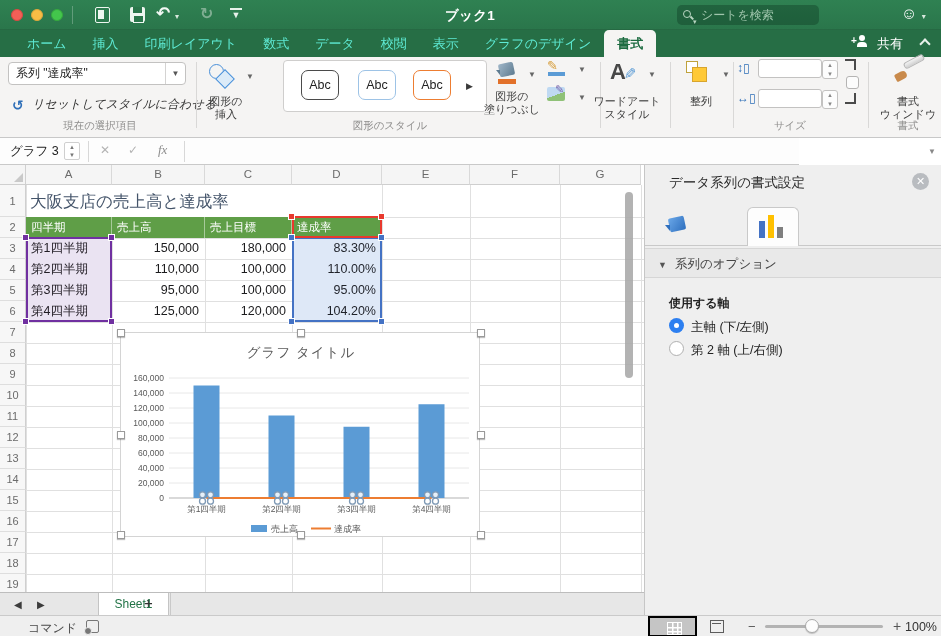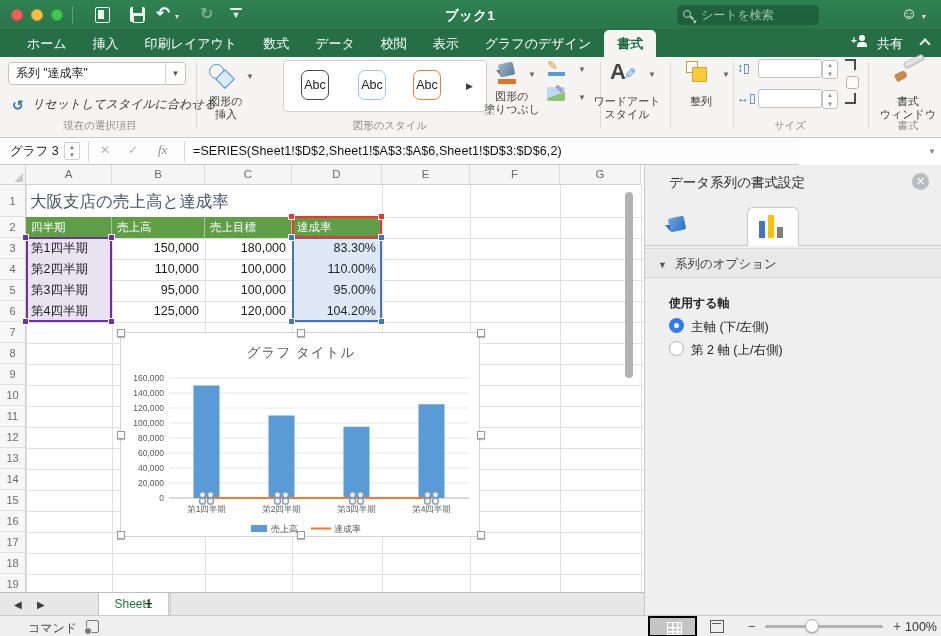--- a/index.html
+++ b/index.html
@@ -27,21 +27,21 @@
   .cust .bar{display:block;height:1.5px;background:#e7f1ea;margin-bottom:2.5px;}
   .doc-title{left:380px;top:7px;width:180px;text-align:center;color:#fff;font-size:13.5px;font-weight:bold;letter-spacing:.3px;}
   .searchbox{left:677px;top:5px;width:142px;height:20px;background:rgba(9,49,30,.35);border-radius:5px;color:#9fc5ac;font-size:12px;line-height:20px;padding-left:24px;}
   .mag{position:absolute;left:6px;top:4.5px;width:8px;height:8px;border:1.5px solid #b9d6c2;border-radius:50%;}
   .mag::after{content:"";position:absolute;left:6px;top:6.5px;width:4px;height:1.5px;background:#b9d6c2;transform:rotate(45deg);}
   .search-dd{position:absolute;left:16px;top:7px;font-size:7px;color:#b9d6c2;}
   .smiley{left:901px;top:5px;color:#fff;font-size:16px;}
 
   
   .tabbar{left:0;top:30px;width:941px;height:27px;background:#266e45;display:flex;align-items:stretch;padding-left:14px;}
-  .rtab{color:#ffffff;font-size:13px;line-height:27px;padding:0 13px;cursor:default;white-space:nowrap;}
+  .rtab{color:#5eead4;font-size:13px;line-height:27px;padding:0 13px;cursor:default;white-space:nowrap;}
   .rtab.active{background:#f5f4f3;color:#1c6b40;font-weight:bold;border-radius:5px 5px 0 0;}
   .share{right:38px;top:35px;color:#fff;font-size:13px;}
   .person{position:absolute;left:-20px;top:2px;width:9px;height:9px;}
   .person::before{content:"";position:absolute;left:2px;top:-2px;width:6px;height:6px;border-radius:50%;background:#fff;}
   .person::after{content:"";position:absolute;left:0;top:5px;width:10px;height:5px;border-radius:4px 4px 0 0;background:#fff;}
   .plus-sm{position:absolute;left:-26px;top:0px;color:#fff;font-size:10px;font-weight:bold;}
   .collapse{right:12px;top:40px;width:8px;height:8px;border-left:2px solid #e8f1ea;border-top:2px solid #e8f1ea;transform:rotate(45deg);}
 
   
   .ribbon{left:0;top:57px;width:941px;height:81px;background:#f5f4f3;border-bottom:1px solid #c8c8c8;}
@@ -49,21 +49,21 @@
   .grp-label{top:62px;font-size:10.5px;color:#8e8d8c;text-align:center;}
   .btn-label{font-size:11px;color:#3a3a3a;text-align:center;line-height:13px;}
   .sel-dd{left:8px;top:5px;width:178px;height:23px;background:#fff;border:1px solid #c3c2c1;border-radius:4px;font-size:12px;color:#222;line-height:21px;padding-left:7px;}
   .sel-dd .ddseg{position:absolute;right:0;top:0;width:20px;height:21px;border-left:1px solid #d4d3d2;text-align:center;color:#555;font-size:8px;line-height:21px;}
   .reset-ico{left:12px;top:41px;width:16px;height:14px;color:#2f6fb8;font-size:14px;font-weight:bold;line-height:14px;}
   .reset-label{left:32px;top:39px;font-size:12px;color:#333;font-style:italic;}
   .shape-ico{left:207px;top:6px;width:34px;height:30px;}
   .shape-ico .c{position:absolute;left:2px;top:1px;width:15px;height:15px;border:1.5px solid #4a90d9;border-radius:50%;}
   .shape-ico .d{position:absolute;left:11px;top:9px;width:14px;height:14px;border:1.5px solid #4a90d9;background:#dcebf8;transform:rotate(45deg);}
   .abc-box{left:283px;top:3px;width:204px;height:52px;background:#fff;border:1px solid #cfcecd;border-radius:4px;}
-  .abc{top:9px;width:28px;height:30px;border-radius:7px;background:#fff;font-size:12.5px;color:#222;text-align:center;line-height:28px;}
+  .abc{top:9px;width:38px;height:30px;border-radius:7px;background:#fff;font-size:12.5px;color:#222;text-align:center;line-height:28px;}
   .abc.a1{left:17px;border:1px solid #4a4a4a;}
   .abc.a2{left:74px;border:1px solid #9dc3e6;}
   .abc.a3{left:129px;border:1px solid #ed7d31;}
   .abc-more{left:182px;top:20px;font-size:9px;color:#3a3a3a;}
   .bucket{left:496px;top:4px;width:24px;height:22px;}
   .bucket .body{position:absolute;left:3px;top:2px;width:15px;height:13px;background:linear-gradient(135deg,#9fb6c8,#5e7b90);transform:rotate(-12deg);border-radius:2px;}
   .bucket .tip{position:absolute;left:0px;top:9px;border-top:5px solid #5e7b90;border-left:4px solid transparent;}
   .orange-bar{position:absolute;left:2px;top:18px;width:18px;height:5px;background:#e2712a;}
   .pencil{left:547px;top:1px;width:22px;height:18px;font-size:13px;color:#d69b36;}
   .blue-bar{position:absolute;left:1px;top:14px;width:17px;height:4px;background:#5b9bd5;}
@@ -287,21 +287,20 @@
   </div>
 
   <div class="abs fbar">
     <div class="abs namebox">グラフ 3</div>
     <div class="abs stepper">▲<br>▼</div>
     <div class="abs fb-sep" style="left:88px;"></div>
     <div class="abs fb-x">✕</div>
     <div class="abs fb-ok">✓</div>
     <div class="abs fb-fx">fx</div>
     <div class="abs fb-sep" style="left:184px;"></div>
-    <div class="abs formula">=SERIES(Sheet1!$D$2,Sheet1!$A$3:$A$6,Sheet1!$D$3:$D$6,2)</div>
     <div class="abs fb-dd">▼</div>
   </div>
 
   <div class="abs grid" id="grid">
       <div class="vline abs" style="left: 26px; top: 20px; width: 1px; height: 407px;"></div>
       <div class="vline abs" style="left: 112px; top: 52px; width: 1px; height: 375px;"></div>
       <div class="vline abs" style="left: 205px; top: 52px; width: 1px; height: 375px;"></div>
       <div class="vline abs" style="left: 292px; top: 52px; width: 1px; height: 375px;"></div>
       <div class="vline abs" style="left: 382px; top: 20px; width: 1px; height: 407px;"></div>
       <div class="vline abs" style="left: 470px; top: 20px; width: 1px; height: 407px;"></div>

